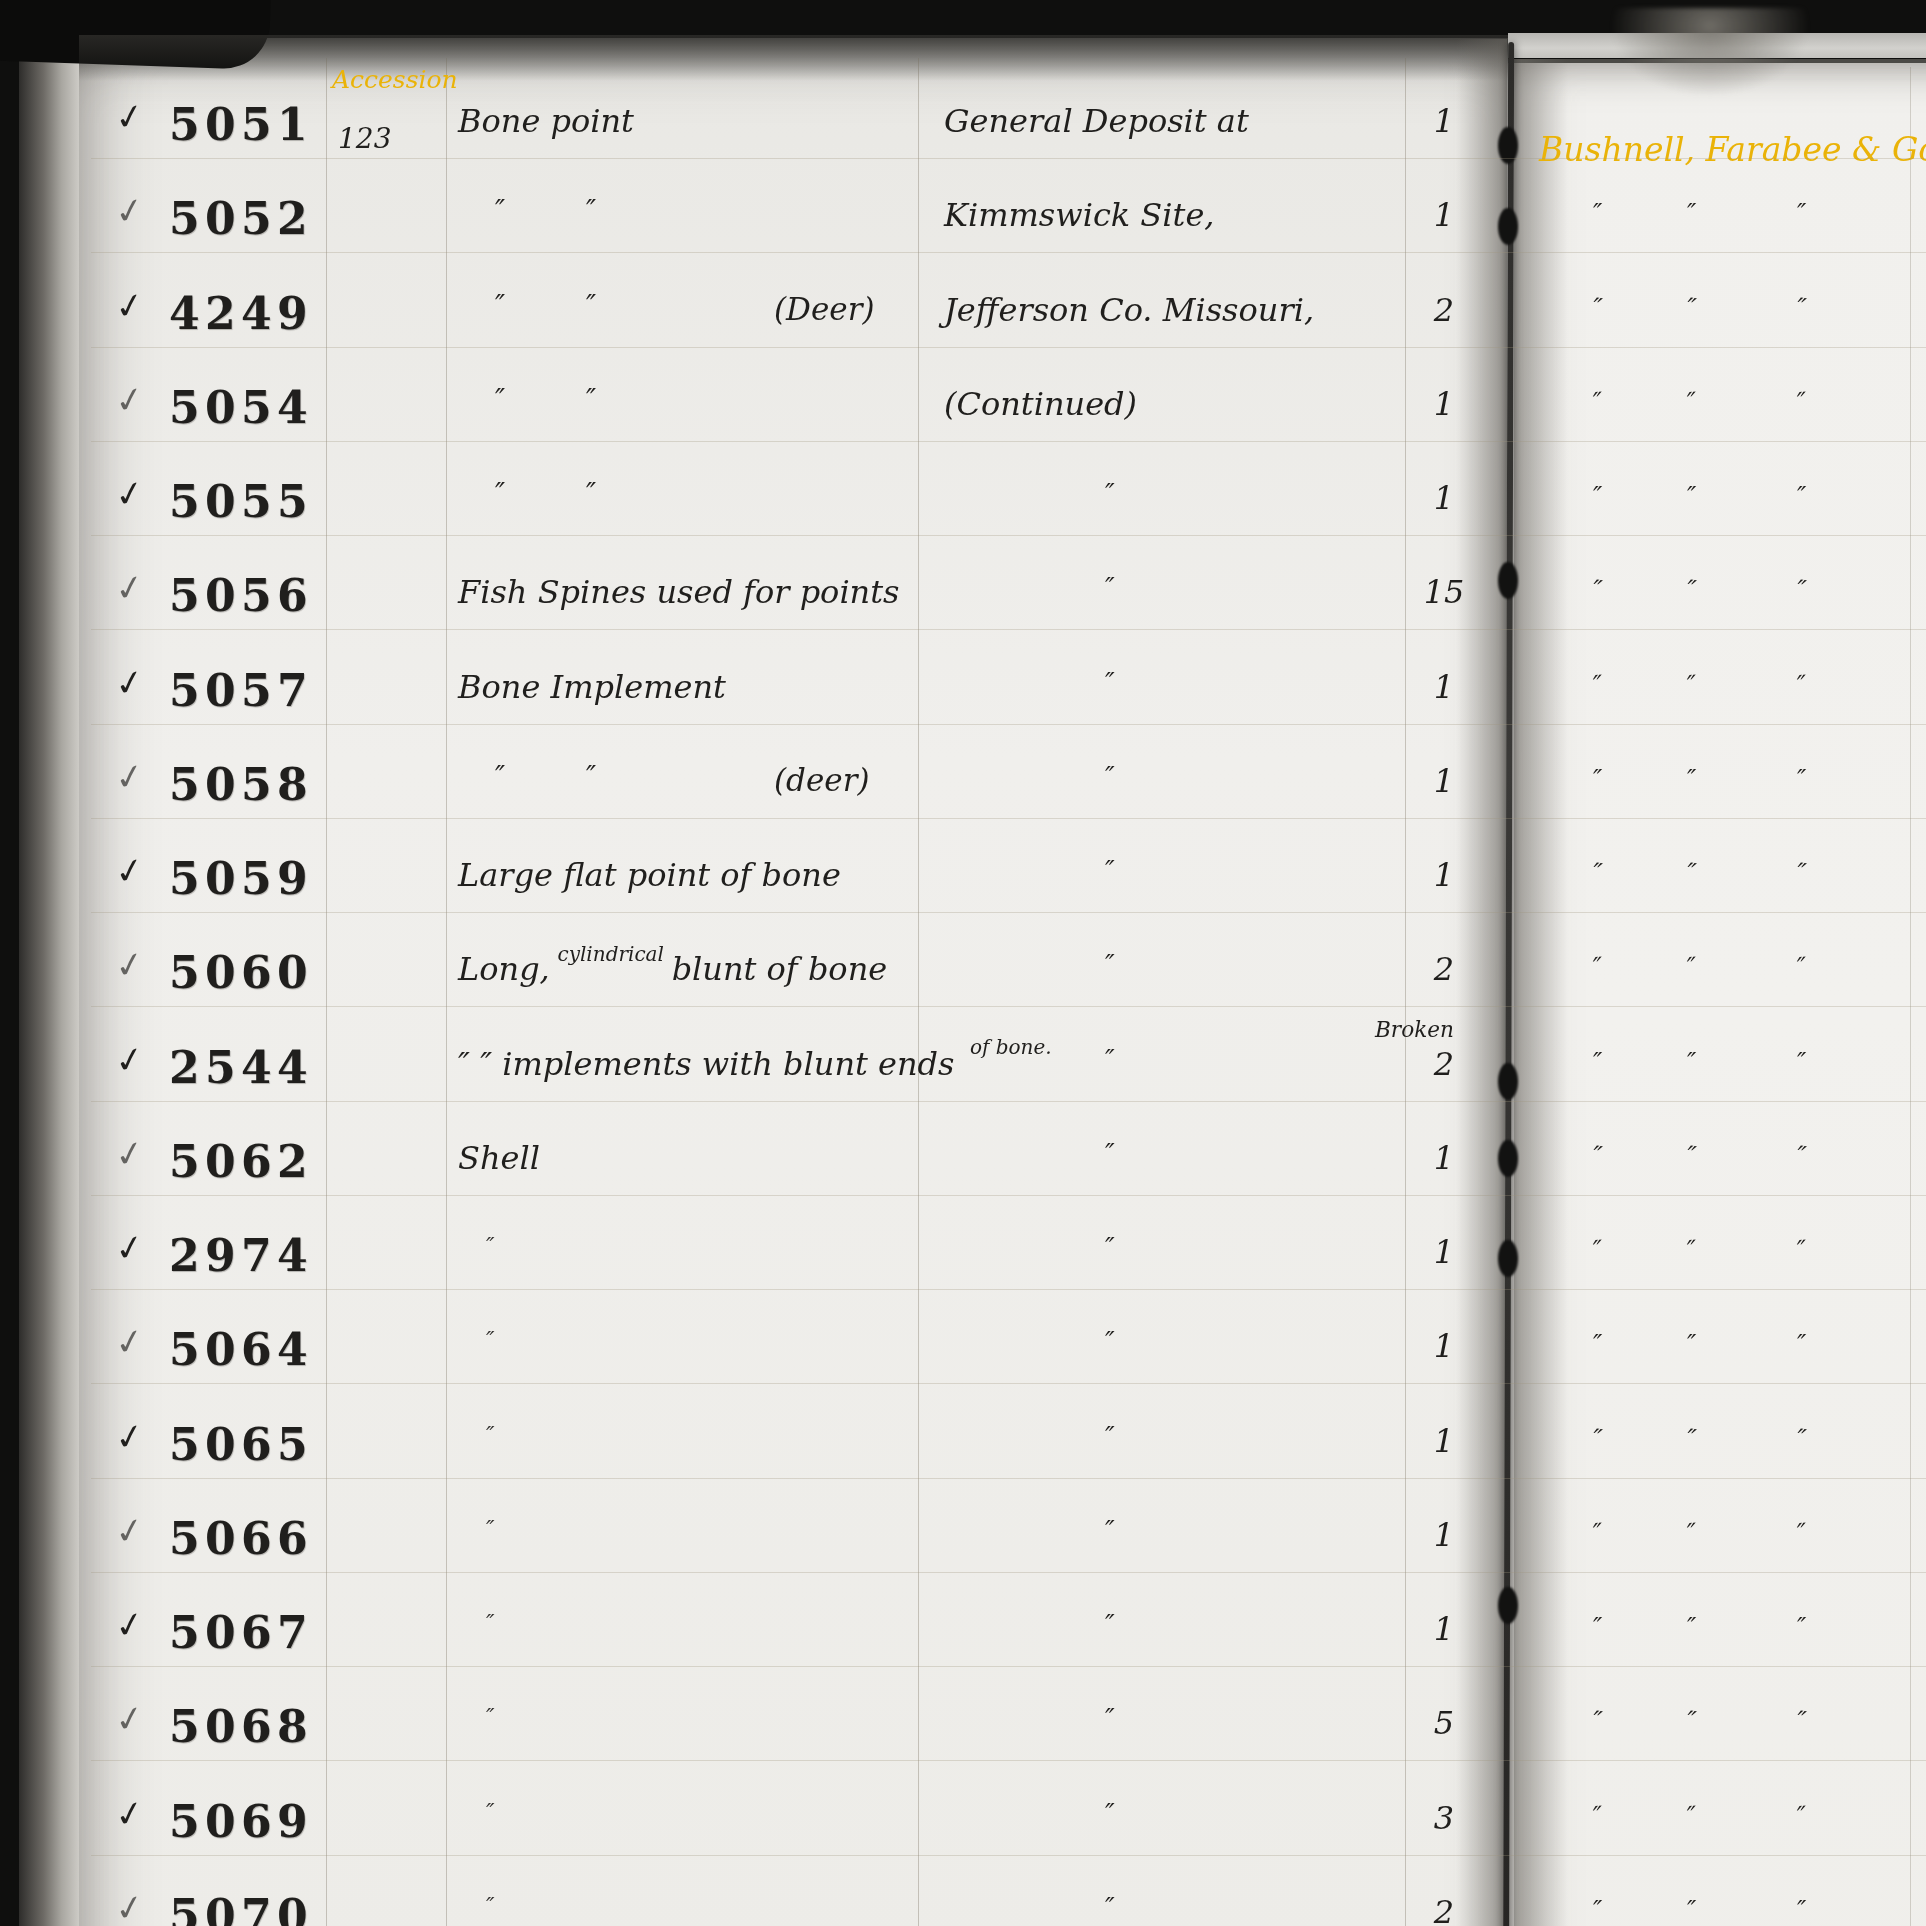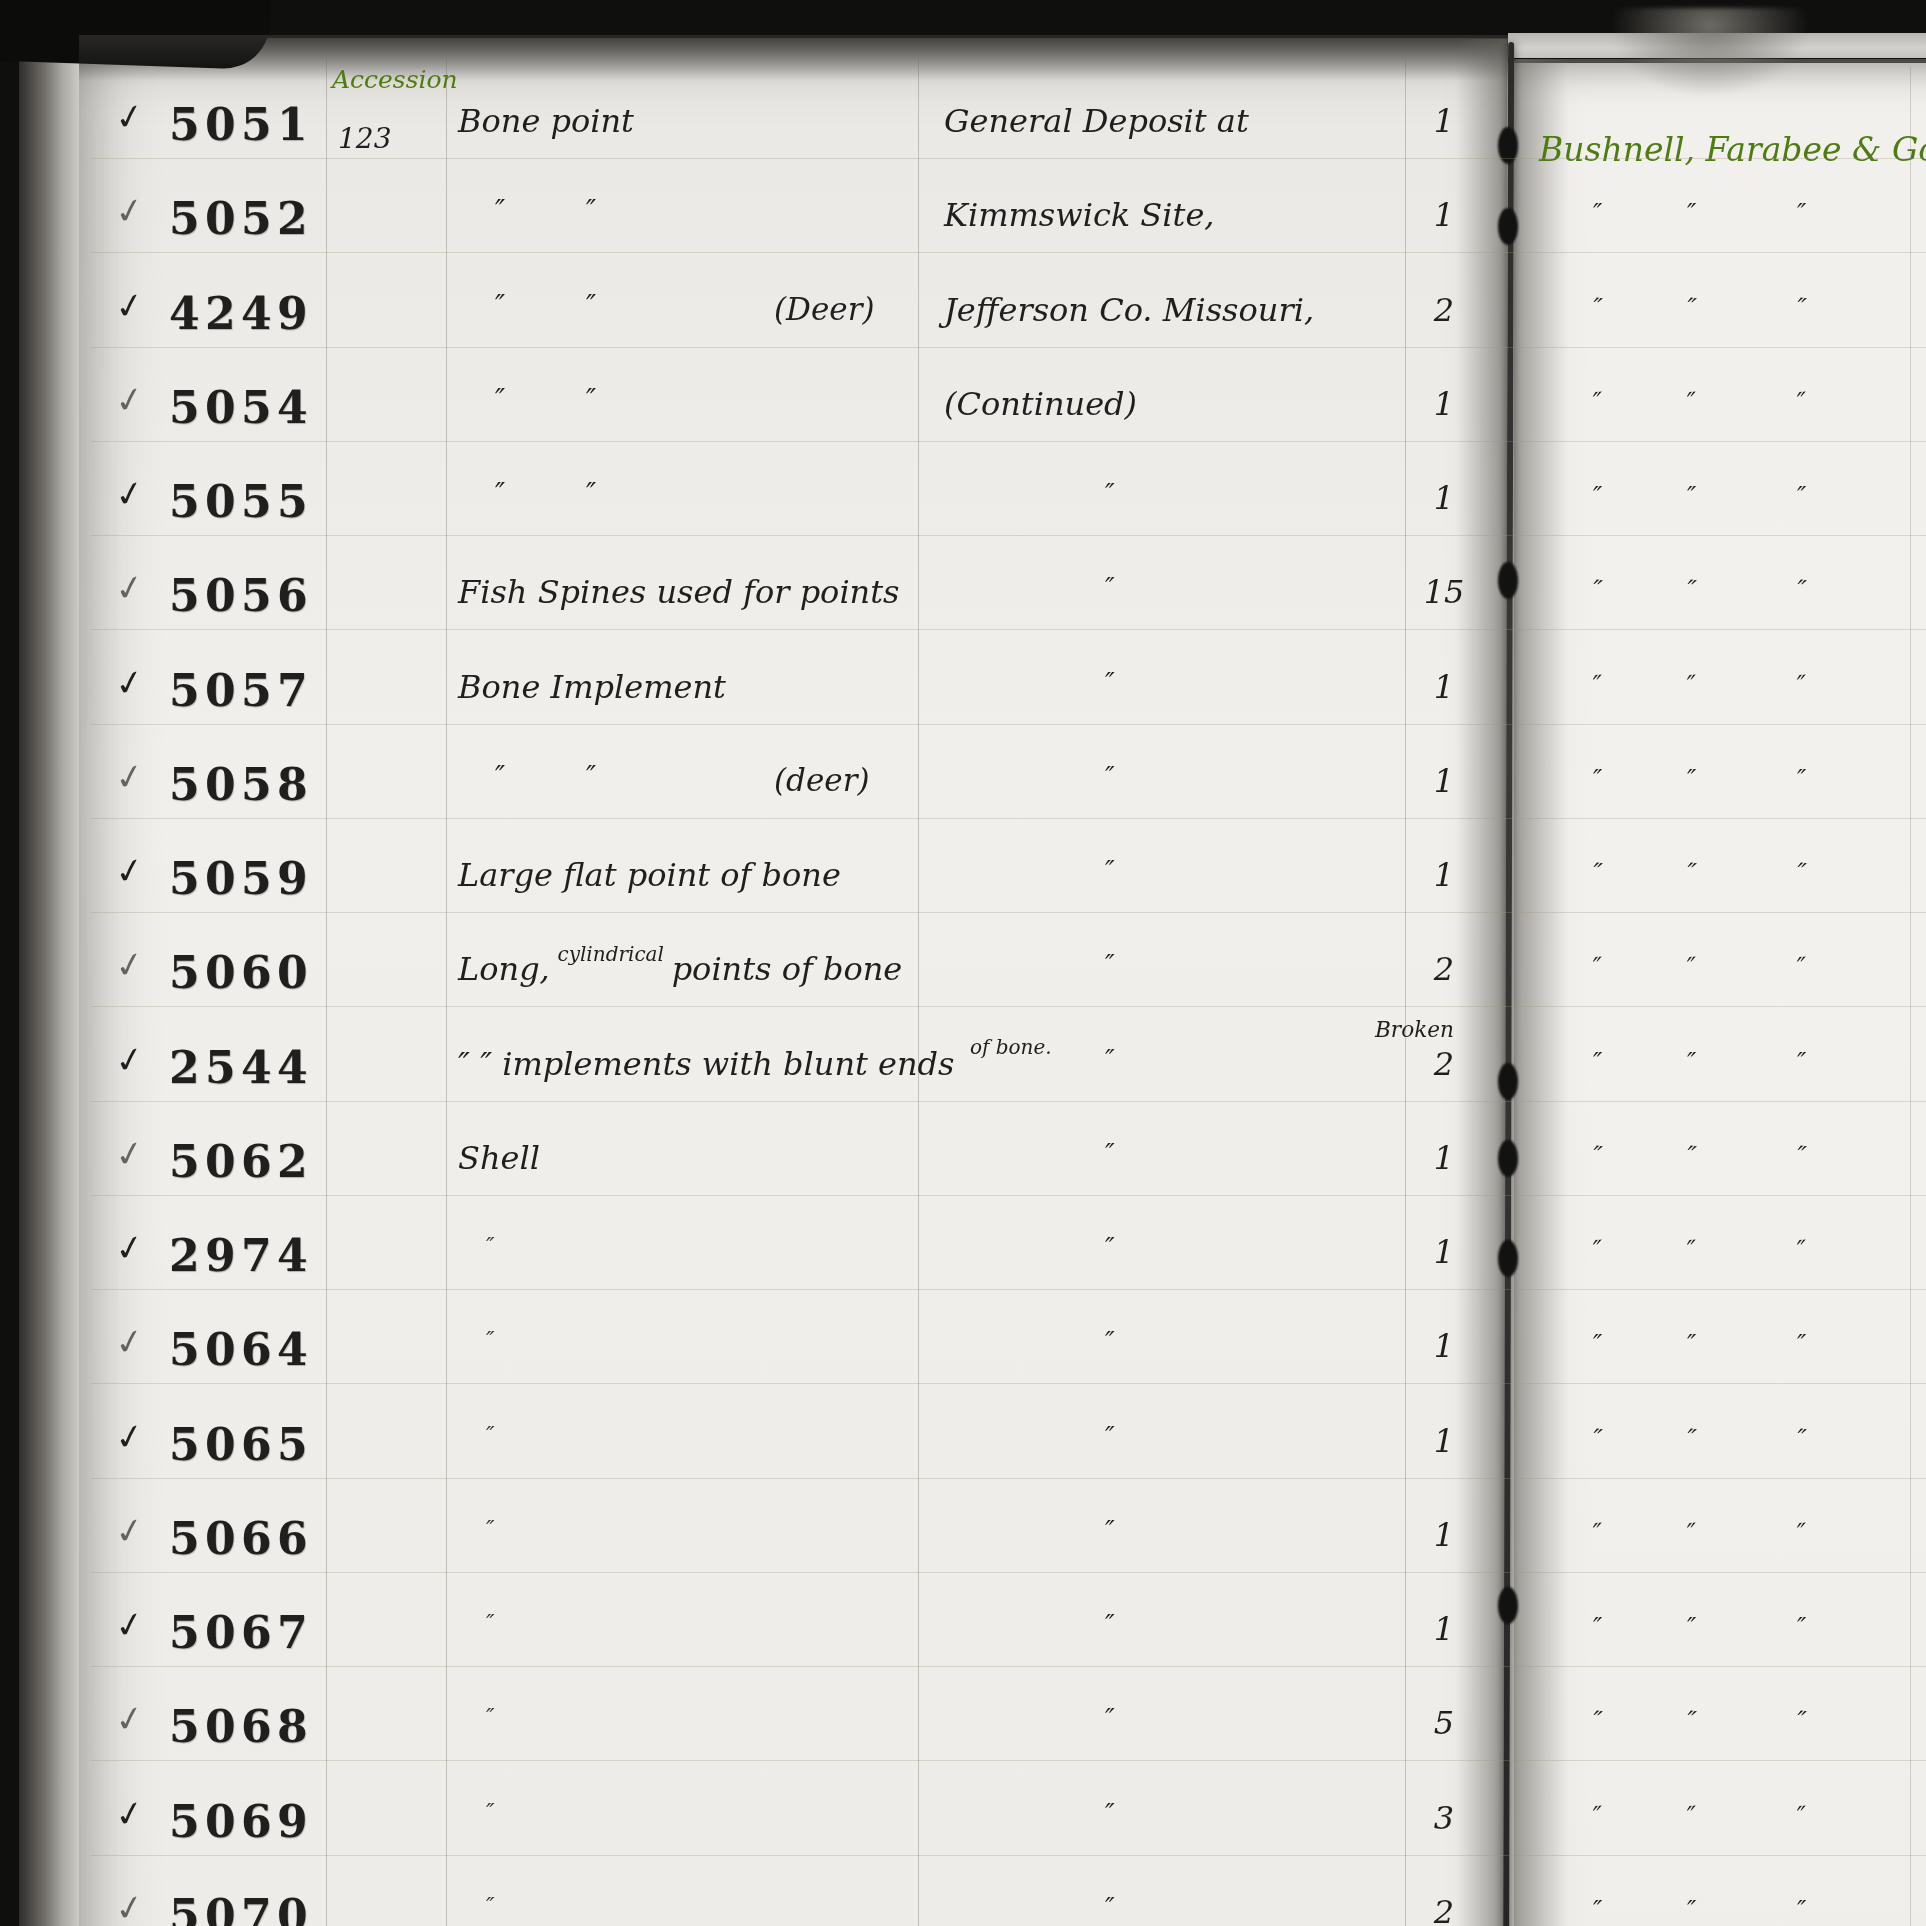--- a/index.html
+++ b/index.html
@@ -76,21 +76,21 @@
   .count{left:1394px;top:23px;width:100px;text-align:center;font-size:32px;font-style:italic}
   .count-note{left:1375px;top:-5.4px;width:127px;text-align:left;font-size:21.6px;
               font-style:italic;display:none}
   .row.has-cnote .count-note{display:block}
   .rd{top:25px;font-size:25px;font-style:italic;color:#262522}
   .rd1{left:1593px}.rd2{left:1687px}.rd3{left:1797px}
   .row:nth-child(3n) .rd{transform:rotate(5deg)}
   .row:nth-child(3n+1) .rd{transform:rotate(-3deg)}
 
   
-  .hand{position:absolute;font-family:"DejaVu Serif",serif;font-style:italic;color:#4d7c0f}
+  .hand{position:absolute;font-family:"DejaVu Serif",serif;font-style:italic;color:#eab308}
   #acc-header{left:332px;top:65px;font-size:25px}
   #collectors{left:1539px;top:130px;font-size:33px;white-space:nowrap}
 </style>
 </head>
 <body>
 
 <div id="left-edge"></div>
 
 <div id="page-left" class="page"></div>
 <div id="page-right" class="page"></div>
@@ -270,21 +270,21 @@
     <span class="rd rd1">″</span>
     <span class="rd rd2">″</span>
     <span class="rd rd3">″</span>
 
   </div>
     <div class="row dstyle-text lstyle-d1 checked" style="top: 927px;">
     <span class="rule"></span>
     <span class="check">✓</span>
     <span class="num">5060</span>
     <span class="acc"></span>
-    <span class="desc"><span class="d-pre">Long,</span><span class="d-sup">cylindrical</span><span class="d-post">points of bone</span><span class="d-sup2"></span></span>
+    <span class="desc"><span class="d-pre">Long,</span><span class="d-sup">cylindrical</span><span class="d-post">blunt of bone</span><span class="d-sup2"></span></span>
 
     <span class="desc-note"></span>
 
     <span class="loc-ditto">″</span>
 
     <span class="count">2</span>
     <span class="rd rd1">″</span>
     <span class="rd rd2">″</span>
     <span class="rd rd3">″</span>
 

